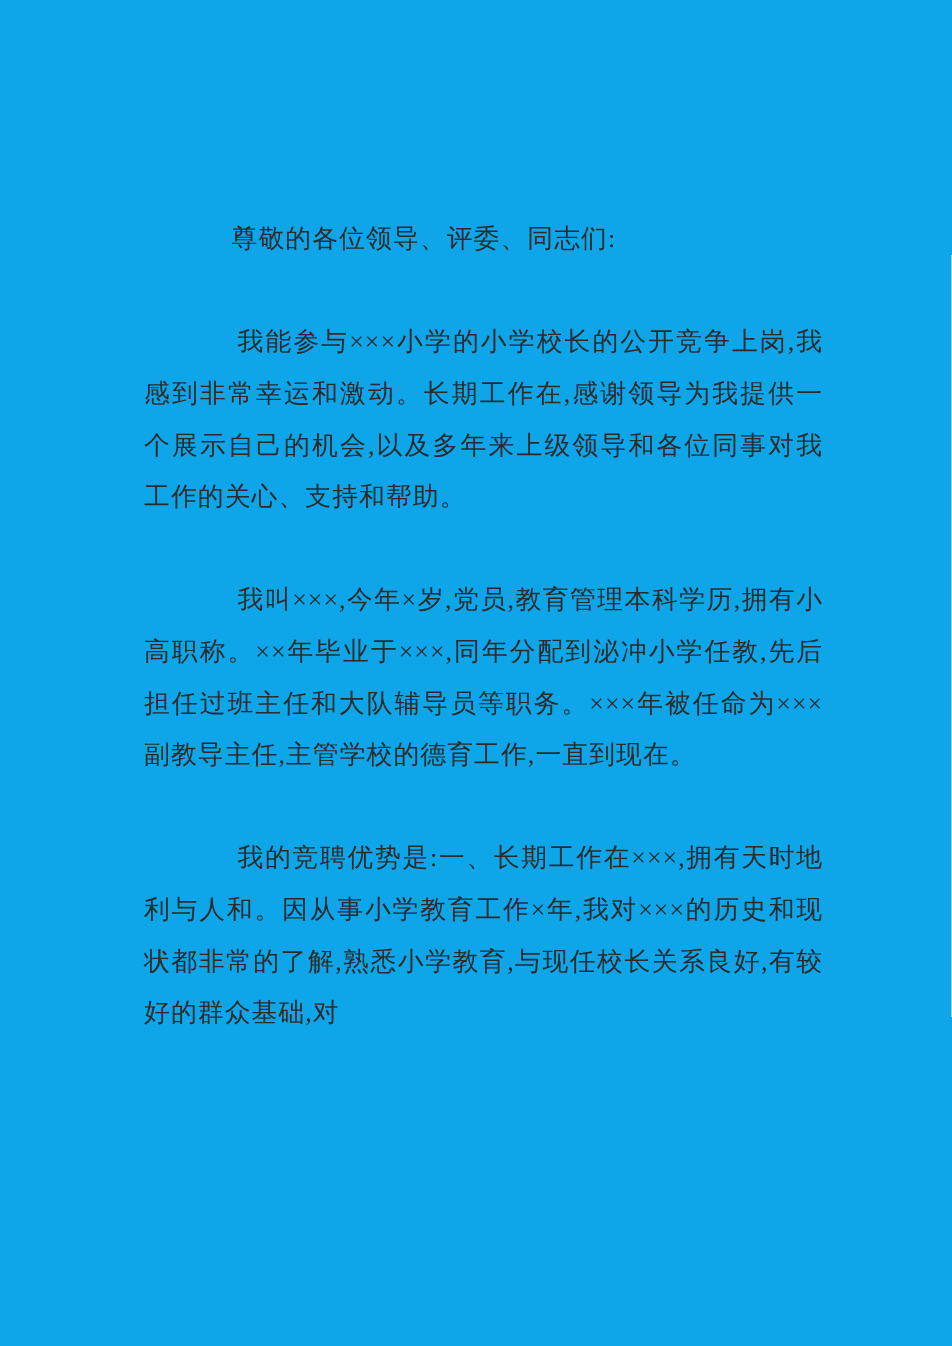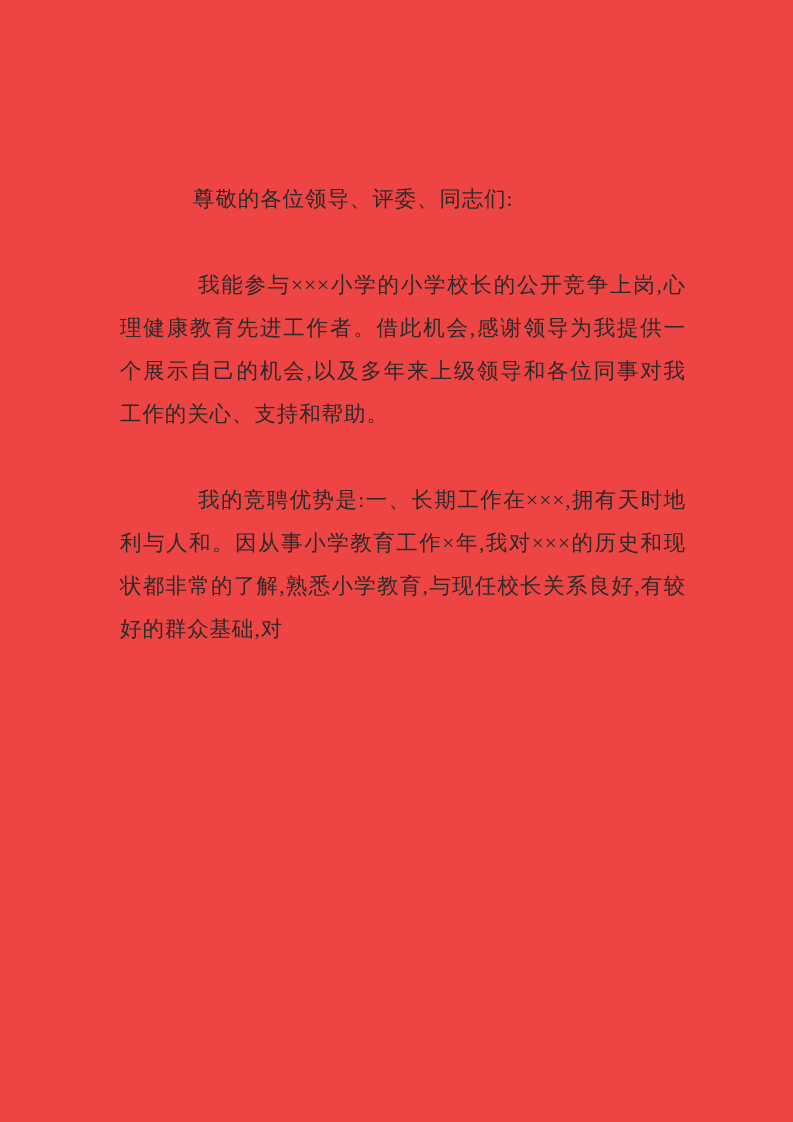--- a/index.html
+++ b/index.html
@@ -9,21 +9,21 @@
     background: #ffffff;
   }
   body {
     font-family: "Liberation Serif", "DejaVu Serif", serif;
     -webkit-font-smoothing: antialiased;
   }
   .page {
     position: relative;
     width: 793px;
     height: 1122px;
-    background: #ef4444;
+    background: #0ea5e9;
     overflow: hidden;
     box-sizing: border-box;
   }
   .doc-body {
     position: absolute;
     left: 120px;
     top: 178px;
     width: 566px;
   }
   p.para {
@@ -52,20 +52,21 @@
 </style>
 </head>
 <body>
 
 <div class="page">
   <div class="doc-body">
 
     <p class="para no-justify indent">尊敬的各位领导、评委、同志们:</p>
 
 
-    <p class="para indent-wide">我能参与×××小学的小学校长的公开竞争上岗,心理健康教育先进工作者。借此机会,感谢领导为我提供一个展示自己的机会,以及多年来上级领导和各位同事对我工作的关心、支持和帮助。</p>
+    <p class="para indent-wide">我能参与×××小学的小学校长的公开竞争上岗,我感到非常幸运和激动。长期工作在,感谢领导为我提供一个展示自己的机会,以及多年来上级领导和各位同事对我工作的关心、支持和帮助。</p>
 
+    <p class="para indent-wide">我叫×××,今年×岁,党员,教育管理本科学历,拥有小高职称。××年毕业于×××,同年分配到泌冲小学任教,先后担任过班主任和大队辅导员等职务。×××年被任命为×××副教导主任,主管学校的德育工作,一直到现在。</p>
 
 
     <p class="para indent-wide">我的竞聘优势是:一、长期工作在×××,拥有天时地利与人和。因从事小学教育工作×年,我对×××的历史和现状都非常的了解,熟悉小学教育,与现任校长关系良好,有较好的群众基础,对</p>
 
   </div>
 </div>
 
 </body></html>

